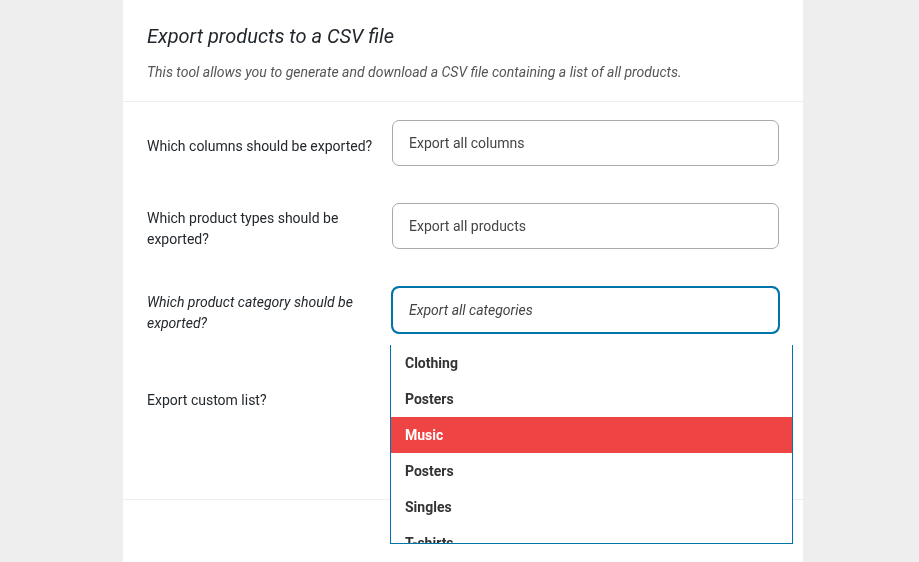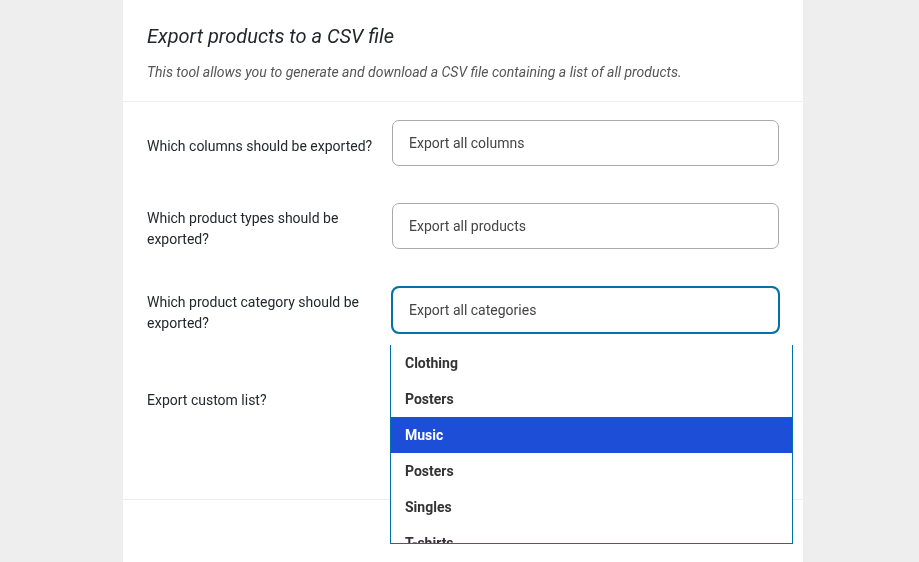--- a/index.html
+++ b/index.html
@@ -94,21 +94,21 @@
       overflow-y: scroll;
     }
     .dropdown-item {
       padding: 10px 14px;
       font-size: 14px;
       color: #333;
       cursor: pointer;
       font-weight: bold;
     }
     .dropdown-item.highlight {
-      background: #1d4ed8;
+      background: #ef4444;
       color: #fff;
     }
     
     .dropdown-list::-webkit-scrollbar {
       width: 14px;
     }
     .dropdown-list::-webkit-scrollbar-track {
       background: #f1f1f1;
     }
     .dropdown-list::-webkit-scrollbar-thumb {
@@ -148,21 +148,21 @@
         </div>
       </div>
 
       <div class="form-row row-sep">
         <div class="form-label">Which product types should be exported?</div>
         <div class="form-control-cell">
           <div class="select-box">Export all products</div>
         </div>
       </div>
 
-      <div class="form-row row-sep" style="padding-bottom:6px;">
+      <div class="form-row row-sep" style="padding-bottom:6px;font-style:italic;">
         <div class="form-label">Which product category should be exported?</div>
         <div class="form-control-cell">
           <div class="select-box select-focus">Export all categories</div>
         </div>
       </div>
 
       <div class="form-row row-sep" style="padding-top:44px;">
         <div class="form-label">Export custom list?</div>
         <div class="form-control-cell"></div>
       </div>

